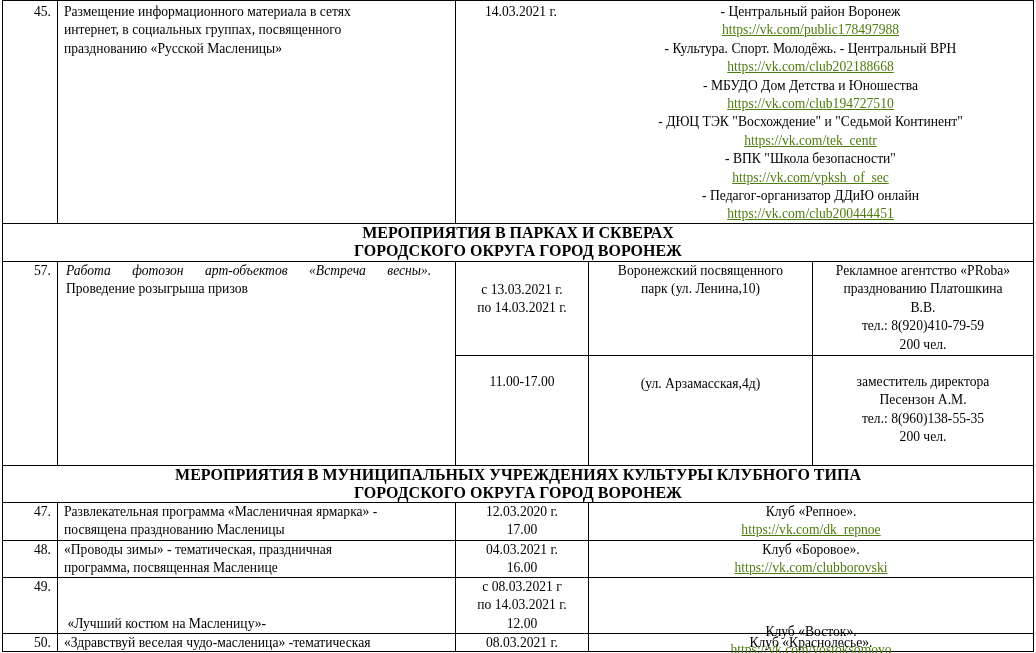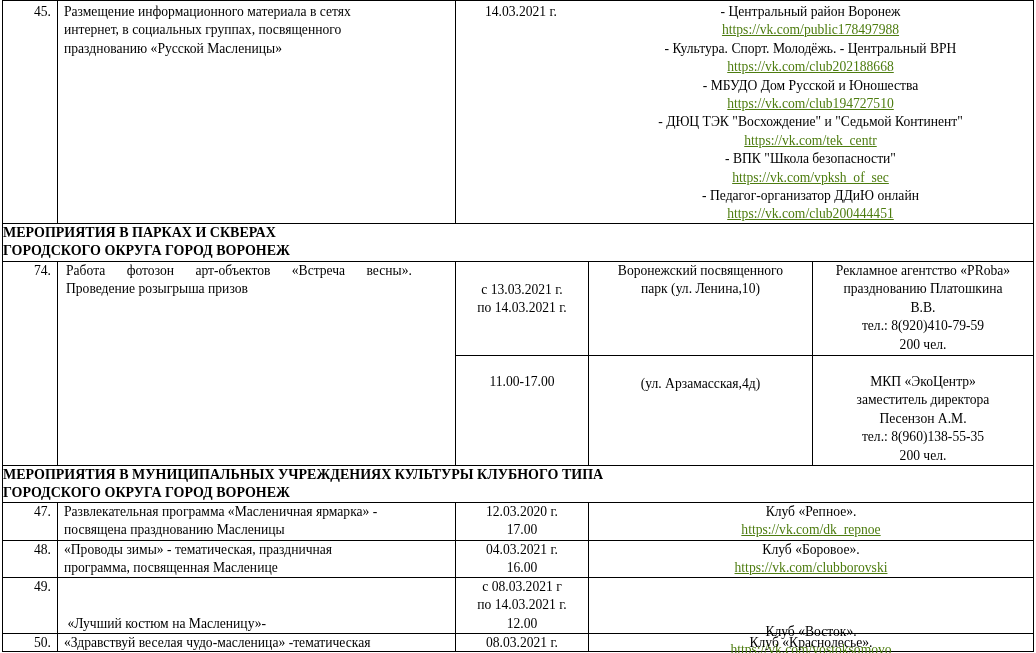--- a/index.html
+++ b/index.html
@@ -6,21 +6,21 @@
   body { width:1036px; height:653px; overflow:hidden; position:relative;
          font-family:"Liberation Serif", "DejaVu Serif", serif; font-size:13.6px; color:#000; }
   .doc { position:absolute; left:0; top:0; width:1036px; height:653px; }
   .hl { position:absolute; height:1px; background:#000; }
   .vl { position:absolute; width:1px; background:#000; }
   .cell { position:absolute; line-height:18.4px; }
   .c { text-align:center; }
   .num { text-align:right; padding-right:6px; box-sizing:border-box; }
   a.link { color:#4d7c0f; text-decoration:underline; }
   .line { display:block; white-space:nowrap; }
-  .hdr { font-weight:bold; font-size:14px; line-height:18.4px; }
+  .hdr { font-weight:bold; text-align:center; font-size:16px; line-height:18.4px; }
 </style>
 </head>
 <body>
 
 <div class="doc">
 
   <div class="hl" style="left:2px; top:0px; width:1032px;"></div>
   <div class="hl" style="left:2px; top:223px; width:1032px;"></div>
   <div class="hl" style="left:2px; top:261px; width:1032px;"></div>
   <div class="hl" style="left:455px; top:355px; width:579px;"></div>
@@ -50,38 +50,38 @@
     <span class="line">Размещение информационного материала в сетях</span>
     <span class="line">интернет, в социальных группах, посвященного</span>
     <span class="line">празднованию «Русской Масленицы»</span>
   </div>
   <div class="cell c" style="left:456px; top:3px; width:130px;">14.03.2021 г.</div>
   <div class="cell c" style="left:588px; top:3px; width:445px;">
     <span class="line">- Центральный район Воронеж</span>
     <span class="line"><a class="link">https://vk.com/public178497988</a></span>
     <span class="line">- Культура. Спорт. Молодёжь. - Центральный ВРН</span>
     <span class="line"><a class="link">https://vk.com/club202188668</a></span>
-    <span class="line">- МБУДО Дом Русской и Юношества</span>
+    <span class="line">- МБУДО Дом Детства и Юношества</span>
     <span class="line"><a class="link">https://vk.com/club194727510</a></span>
     <span class="line">- ДЮЦ ТЭК "Восхождение" и "Седьмой Континент"</span>
     <span class="line"><a class="link">https://vk.com/tek_centr</a></span>
     <span class="line">- ВПК "Школа безопасности"</span>
     <span class="line"><a class="link">https://vk.com/vpksh_of_sec</a></span>
     <span class="line">- Педагог-организатор ДДиЮ онлайн</span>
     <span class="line"><a class="link">https://vk.com/club200444451</a></span>
   </div>
 
   <div class="cell hdr" style="left:3px; top:224px; width:1030px;">
     <span class="line">МЕРОПРИЯТИЯ В ПАРКАХ И СКВЕРАХ</span>
     <span class="line">ГОРОДСКОГО ОКРУГА ГОРОД ВОРОНЕЖ</span>
   </div>
 
-  <div class="cell num" style="left:3px; top:262px; width:54px;">74.</div>
+  <div class="cell num" style="left:3px; top:262px; width:54px;">57.</div>
   <div class="cell" style="left:66px; top:262px; width:384px;">
-    <span class="line" style="display:flex; justify-content:space-between;">
+    <span class="line" style="display:flex; justify-content:space-between;font-style:italic;">
       <span style="word-spacing:18px;">Работа фотозон арт-объектов «Встреча весны».</span>
     </span>
     <span class="line">Проведение розыгрыша призов</span>
   </div>
   <div class="cell c" style="left:456px; top:281px; width:132px;">
     <span class="line">с 13.03.2021 г.</span>
     <span class="line">по 14.03.2021 г.</span>
   </div>
   <div class="cell c" style="left:589px; top:262px; width:223px;">
     <span class="line">Воронежский посвященного</span>
@@ -93,21 +93,20 @@
     <span class="line">В.В.</span>
     <span class="line">тел.: 8(920)410-79-59</span>
     <span class="line">200 чел.</span>
   </div>
 
   <div class="cell c" style="left:456px; top:373px; width:132px;">11.00-17.00</div>
   <div class="cell c" style="left:589px; top:375px; width:223px;">
     <span class="line">(ул. Арзамасская,4д)</span>
   </div>
   <div class="cell c" style="left:813px; top:373px; width:220px;">
-    <span class="line">МКП «ЭкоЦентр»</span>
     <span class="line">заместитель директора</span>
     <span class="line">Песензон А.М.</span>
     <span class="line">тел.: 8(960)138-55-35</span>
     <span class="line">200 чел.</span>
   </div>
 
   <div class="cell hdr" style="left:3px; top:466px; width:1030px;">
     <span class="line">МЕРОПРИЯТИЯ В МУНИЦИПАЛЬНЫХ УЧРЕЖДЕНИЯХ КУЛЬТУРЫ КЛУБНОГО ТИПА</span>
     <span class="line">ГОРОДСКОГО ОКРУГА ГОРОД ВОРОНЕЖ</span>
   </div>

